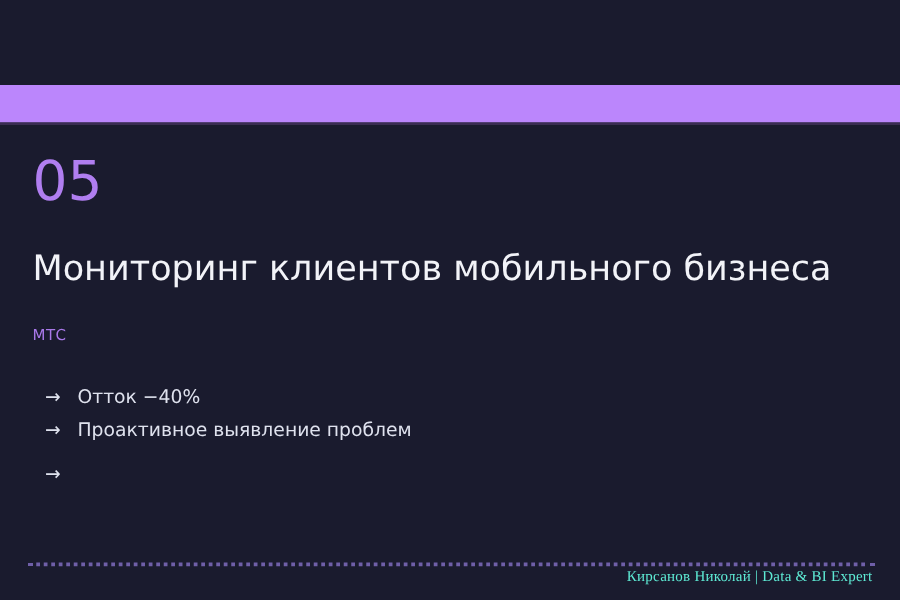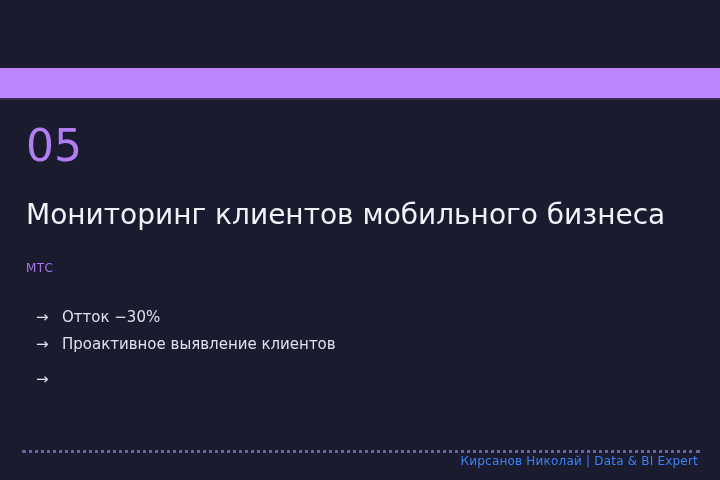--- a/index.html
+++ b/index.html
@@ -129,23 +129,24 @@
     top: 450px;
     width: 678px;
     height: 0;
     border-top: 3px dotted #6f5fa8;
   }
   .footer-text {
     position: absolute;
     right: 22px;
     top: 454px;
     font-size: 12px;
-    color: #3b82f6;
+    color: #5eead4;
     letter-spacing: 0.2px;
     white-space: nowrap;
+    font-family: Liberation Serif, serif;
   }
 </style>
 </head>
 <body>
 
 <div class="slide">
 
   <div class="top-band"></div>
   <div class="accent-bar"></div>
   <div class="accent-bar-shadow"></div>
@@ -154,25 +155,25 @@
     <div class="slide-number">05</div>
   </div>
 
   <div class="slide-title">Мониторинг клиентов мобильного бизнеса</div>
 
   <div class="slide-subtitle">МТС</div>
 
   <ul class="bullets">
     <li class="bullet">
       <span class="bullet-arrow">→</span>
-      <span class="bullet-text">Отток −30%</span>
+      <span class="bullet-text">Отток −40%</span>
     </li>
     <li class="bullet">
       <span class="bullet-arrow">→</span>
-      <span class="bullet-text">Проактивное выявление клиентов</span>
+      <span class="bullet-text">Проактивное выявление проблем</span>
     </li>
     <li class="bullet spaced">
       <span class="bullet-arrow">→</span>
     </li>
   </ul>
 
   <div class="footer-rule"></div>
   <div class="footer-text">Кирсанов Николай  |  Data &amp; BI Expert</div>
 
 </div>

